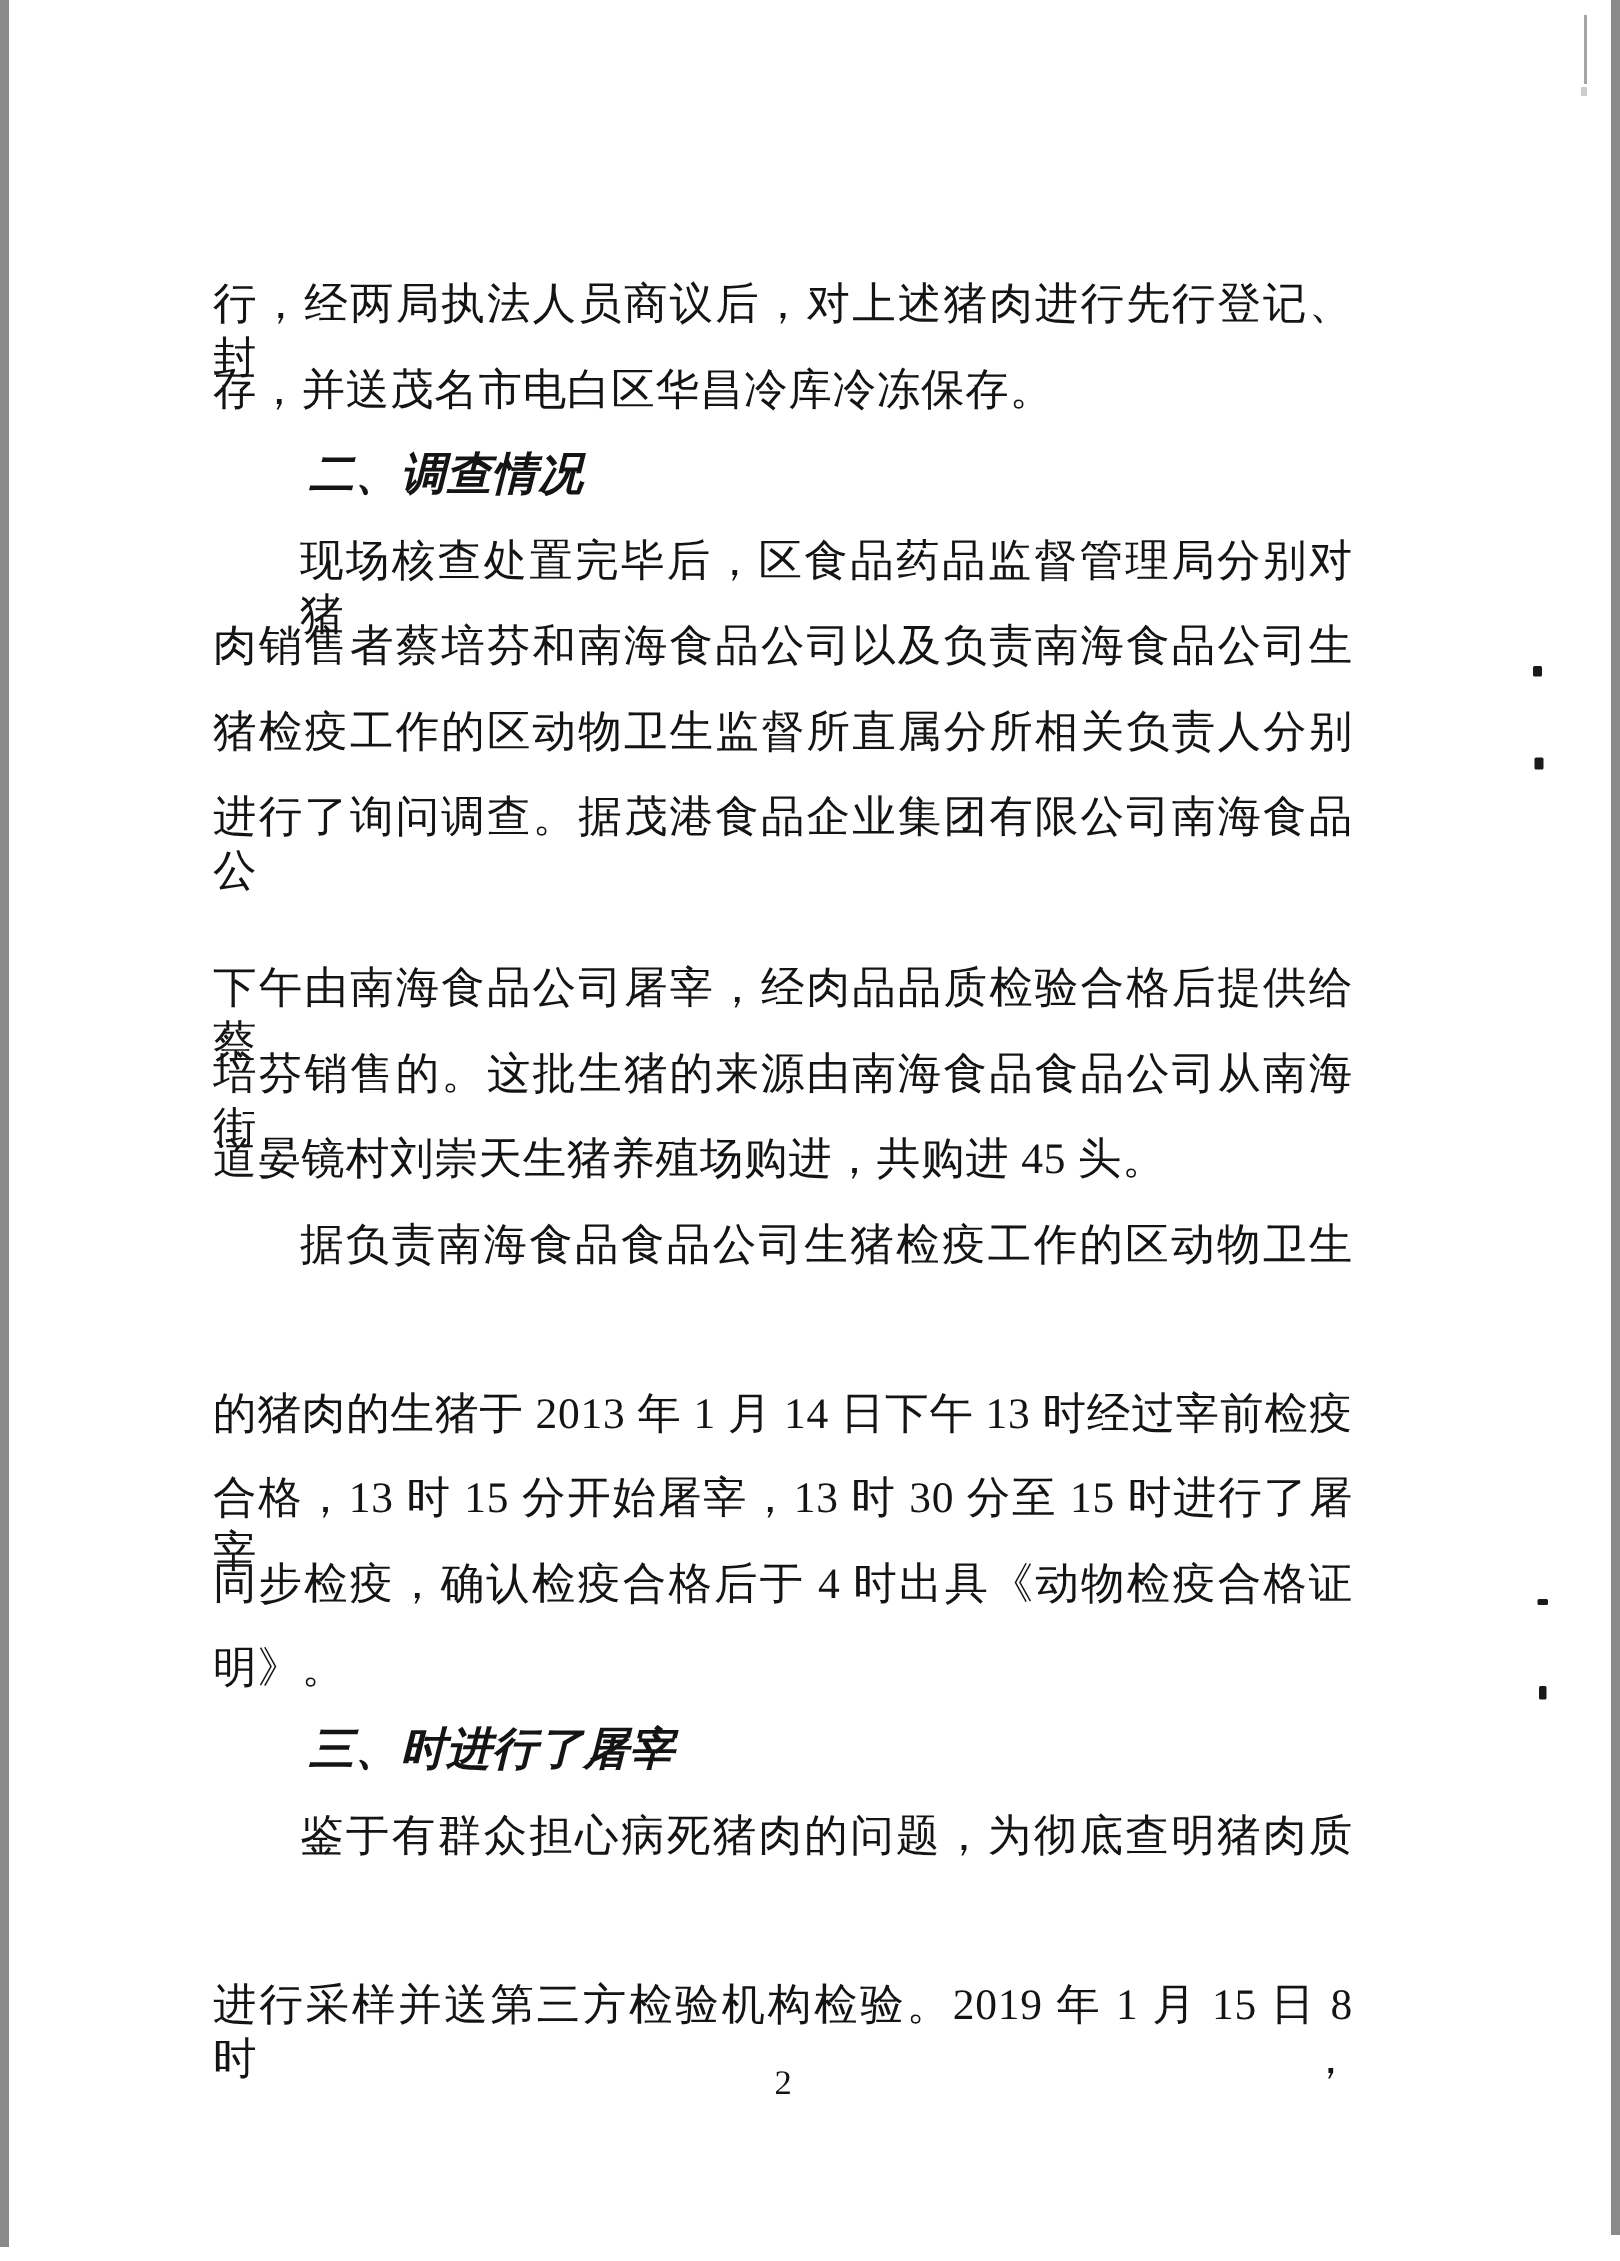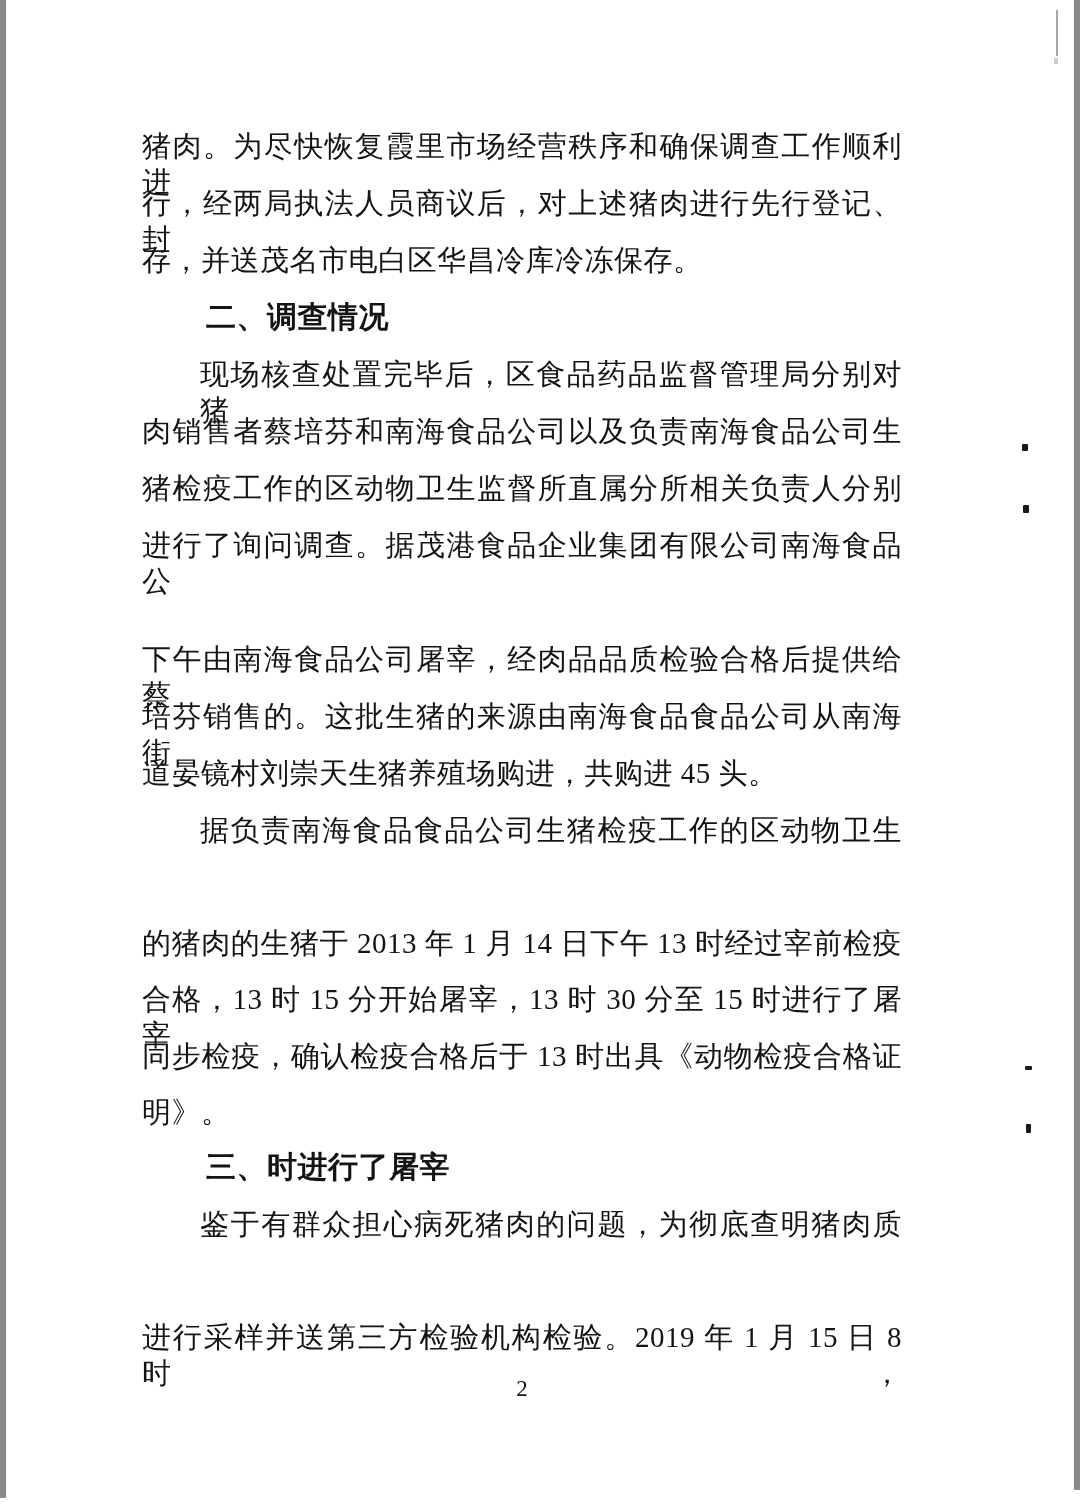--- a/index.html
+++ b/index.html
@@ -48,20 +48,21 @@
     text-align-last: justify;
     text-justify: inter-character;
   }
   .indent { padding-left: 58px; width: 702px; }
   .heading {
     font-family: "Liberation Sans", "DejaVu Sans", sans-serif;
     font-weight: bold;
     font-size: 30px;
     padding-left: 64px;
     width: 696px;
+    font-style: italic;
   }
   .footer-page-number {
     position: absolute;
     left: 142px;
     top: 1376px;
     width: 760px;
     text-align: center;
     font-size: 23px;
     letter-spacing: 0;
   }
@@ -74,38 +75,37 @@
   <div class="edge edge-left"></div>
   <div class="edge edge-right"></div>
 
   <div class="artifact tick-line"></div>
   <div class="artifact tick-dot"></div>
   <div class="artifact speck speck-a"></div>
   <div class="artifact speck speck-b"></div>
   <div class="artifact speck speck-c"></div>
   <div class="artifact speck speck-d"></div>
 
-  <div class="line stretch" style="top:128px">猪肉。为尽快恢复霞里市场经营秩序和确保调查工作顺利进</div>
   <div class="line stretch" style="top:185px">行，经两局执法人员商议后，对上述猪肉进行先行登记、封</div>
   <div class="line" style="top:242px">存，并送茂名市电白区华昌冷库冷冻保存。</div>
 
   <div class="line heading" style="top:299px">二、调查情况</div>
 
   <div class="line stretch" style="top:413px">肉销售者蔡培芬和南海食品公司以及负责南海食品公司生</div>
   <div class="line stretch indent" style="top:356px">现场核查处置完毕后，区食品药品监督管理局分别对猪</div>
   <div class="line stretch" style="top:470px">猪检疫工作的区动物卫生监督所直属分所相关负责人分别</div>
   <div class="line stretch" style="top:527px">进行了询问调查。据茂港食品企业集团有限公司南海食品公</div>
   <div class="line stretch" style="top:698px">培芬销售的。这批生猪的来源由南海食品食品公司从南海街</div>
   <div class="line stretch" style="top:641px">下午由南海食品公司屠宰，经肉品品质检验合格后提供给蔡</div>
   <div class="line" style="top:755px">道晏镜村刘崇天生猪养殖场购进，共购进 45 头。</div>
 
   <div class="line stretch indent" style="top:812px">据负责南海食品食品公司生猪检疫工作的区动物卫生</div>
   <div class="line stretch" style="top:925px">的猪肉的生猪于 2013 年 1 月 14 日下午 13 时经过宰前检疫</div>
   <div class="line stretch" style="top:981px">合格，13 时 15 分开始屠宰，13 时 30 分至 15 时进行了屠宰</div>
-  <div class="line stretch" style="top:1038px">同步检疫，确认检疫合格后于 13 时出具《动物检疫合格证</div>
+  <div class="line stretch" style="top:1038px">同步检疫，确认检疫合格后于 4 时出具《动物检疫合格证</div>
   <div class="line" style="top:1094px">明》。</div>
 
   <div class="line heading" style="top:1149px">三、时进行了屠宰</div>
 
   <div class="line stretch indent" style="top:1206px">鉴于有群众担心病死猪肉的问题，为彻底查明猪肉质</div>
   <div class="line stretch" style="top:1319px">进行采样并送第三方检验机构检验。2019 年 1 月 15 日 8 时，</div>
 
   <div class="footer-page-number">2</div>
 
 </div>

